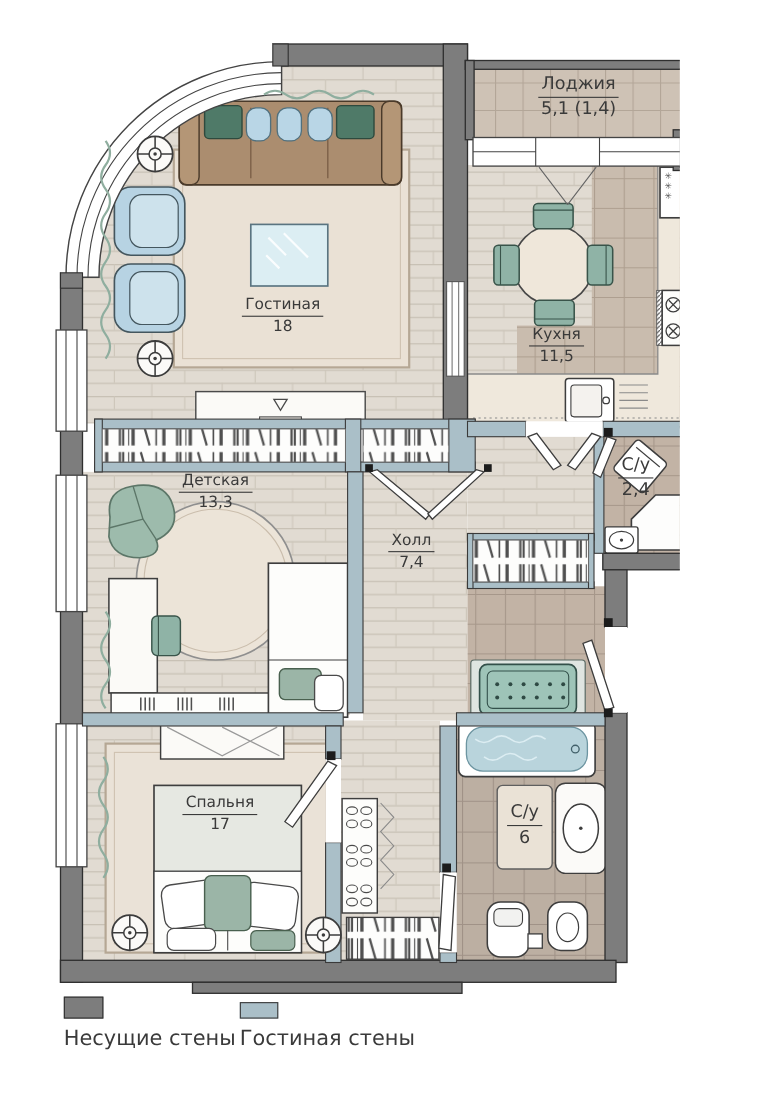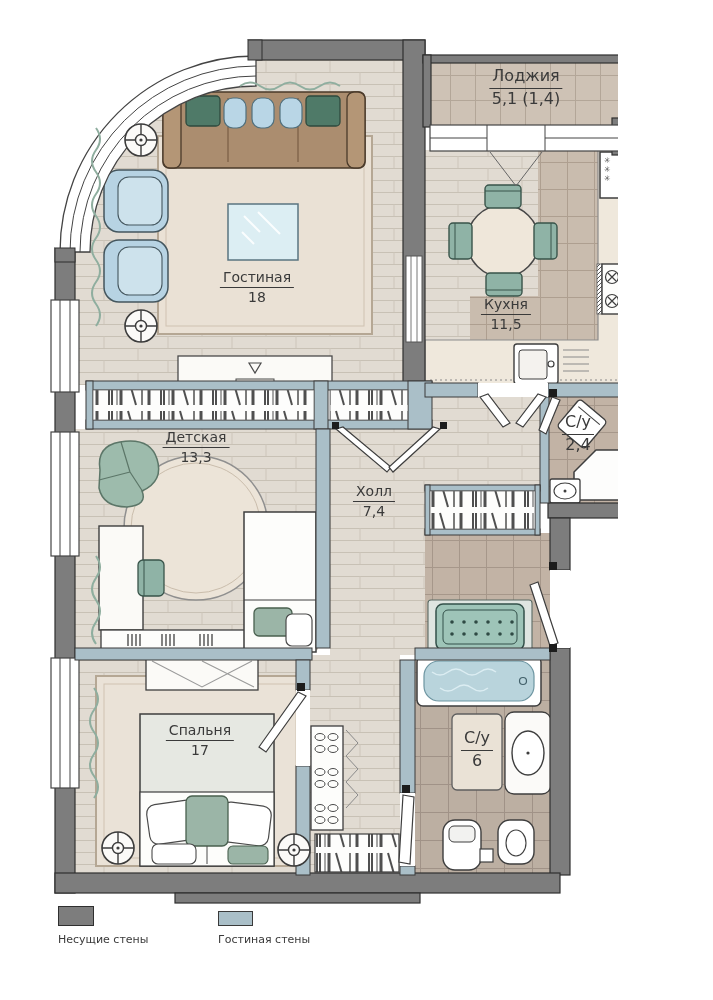--- a/index.html
+++ b/index.html
@@ -6,21 +6,21 @@
   #stage{position:relative;width:584px;height:1000px;background:#fff;overflow:hidden;
          font-family:"DejaVu Sans",sans-serif;padding-left:34px;}
   #planSvg{position:absolute;left:0;top:0;}
   .room-label{position:absolute;transform:translateX(-50%);text-align:center;color:#3a3a3a;
               font-size:14px;line-height:1.3;white-space:nowrap;}
   .room-label .rname{display:inline-block;border-bottom:1.5px solid #3a3a3a;padding:0 3px 1px;}
   .room-label .rarea{display:block;}
   .small-label{font-size:16px;}
   .fridge-stars{position:absolute;left:604px;top:156px;font-size:8px;line-height:1.15;
                 color:#555;white-space:pre-line;}
-  .legend-item{position:absolute;color:#3a3a3a;font-size:11px;}
+  .legend-item{position:absolute;color:#3a3a3a;font-size:19px;}
   .legend-item .swatch{display:block;margin-bottom:7px;}
   #legend1{left:58px;top:906px;}
   #legend1 .swatch{width:34px;height:18px;border:1.5px solid #2f2f2f;}
   #legend2{left:218px;top:911px;}
   #legend2 .swatch{width:33px;height:13px;border:1.5px solid #3a3a3a;}
 </style>
 </head>
 <body>
 
 <div id="stage">

